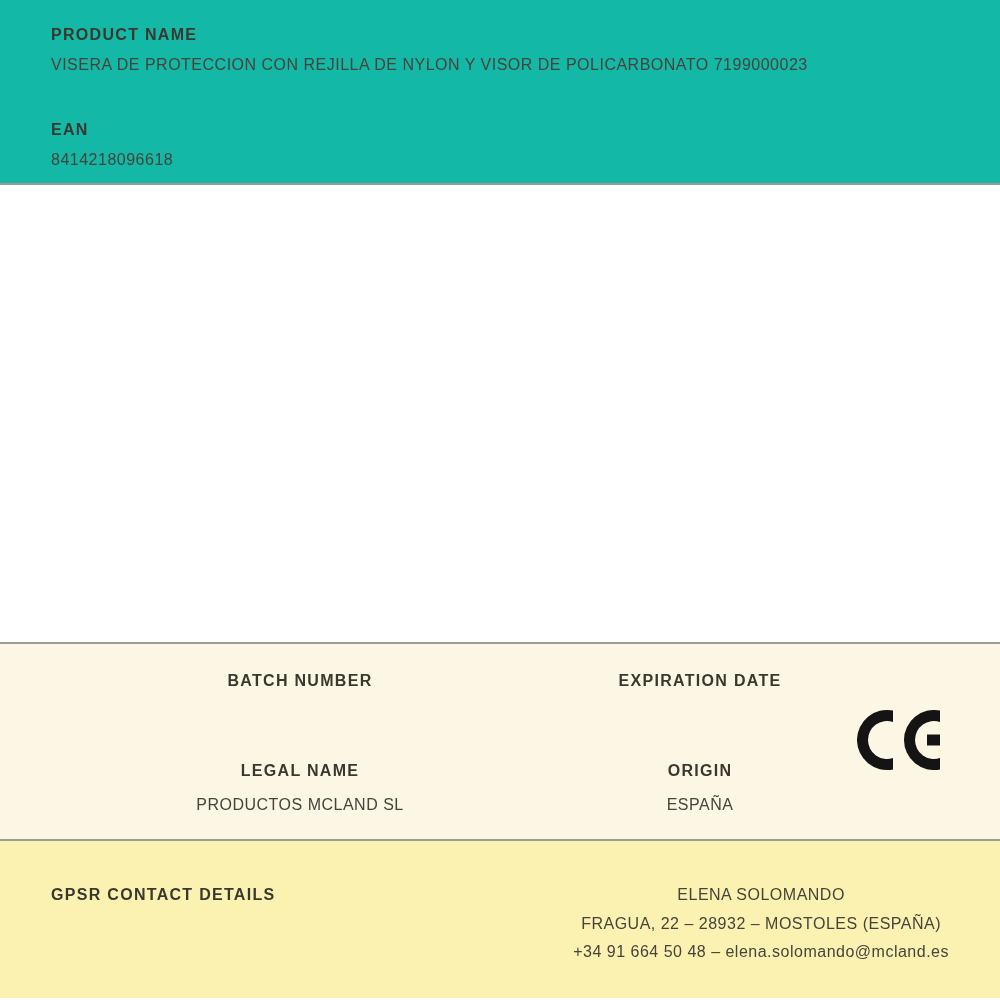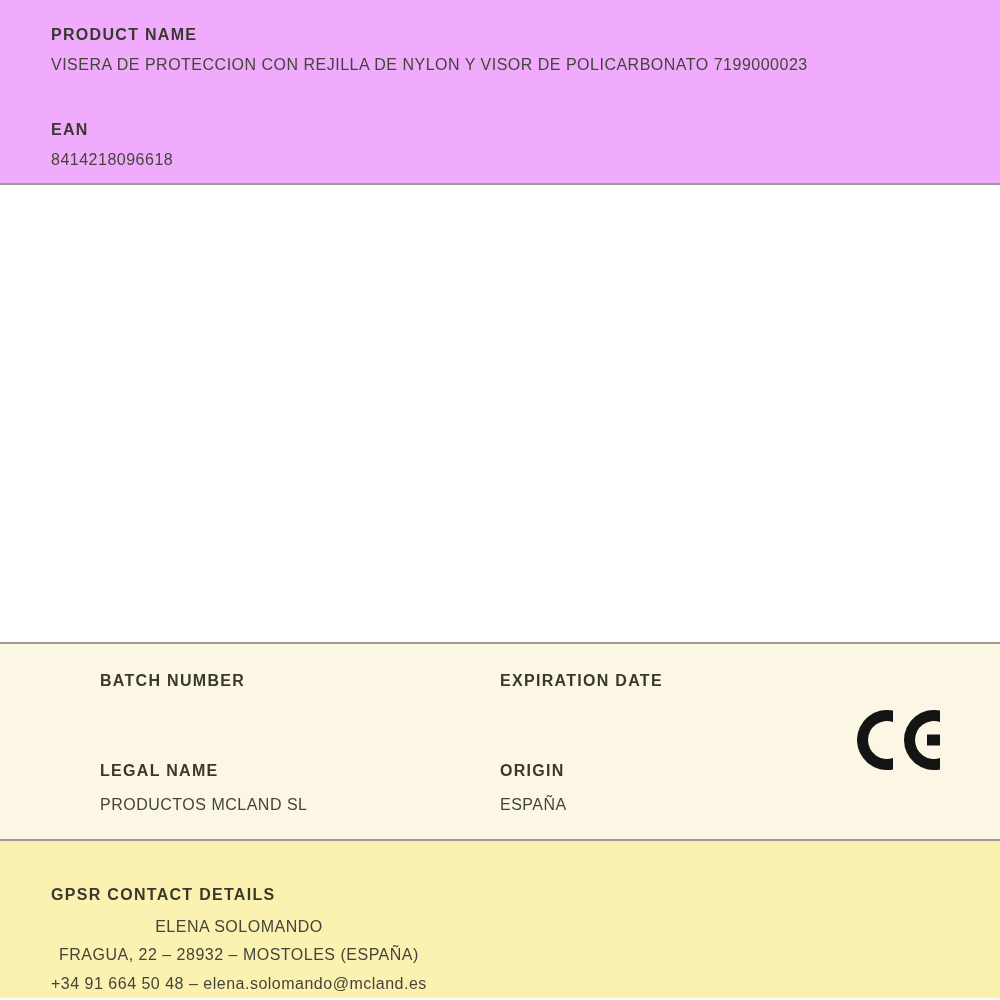--- a/index.html
+++ b/index.html
@@ -4,21 +4,21 @@
 <style>
   html,body { margin:0; padding:0; }
   body {
     width:1000px; height:1000px;
     background:#ffffff;
     font-family:"Liberation Sans", sans-serif;
     overflow:hidden;
   }
   .section-product {
     height:185px;
-    background:#f0abfc;
+    background:#14b8a6;
     border-bottom:2px solid #9C9C95;
     padding:26px 51px 0 51px;
     box-sizing:border-box;
   }
   .label {
     font-size:16px;
     font-weight:bold;
     letter-spacing:1.3px;
     color:#3A382E;
     line-height:18px;
@@ -44,21 +44,21 @@
     border-top:2px solid #9C9C95;
     border-bottom:2px solid #9C9C95;
     position:relative;
     box-sizing:content-box;
   }
   .details-grid {
     margin:0 100px;
     padding-top:28px;
     display:grid;
     grid-template-columns:1fr 1fr;
-    text-align:left;
+    text-align:center;
   }
   .details-grid .row2 { margin-top:72px; }
   .details-grid .row3 { margin-top:16px; }
 
   .ce-wrap {
     position:absolute;
     right:60px;
     top:66px;
     width:83px;
     height:60px;
@@ -66,21 +66,20 @@
   .ce-wrap svg { display:block; width:83px; height:60px; }
 
   .section-contact {
     height:157px;
     background:#FBF2B2;
     padding:40px 51px 0 51px;
     box-sizing:border-box;
     display:flex;
     justify-content:space-between;
     align-items:flex-start;
-    flex-direction:column;
   }
   .section-contact .label { line-height:28.5px; }
   .contact-lines {
     text-align:center;
     font-size:16px;
     letter-spacing:0.5px;
     color:#45443B;
     line-height:28.5px;
   }
 </style>

